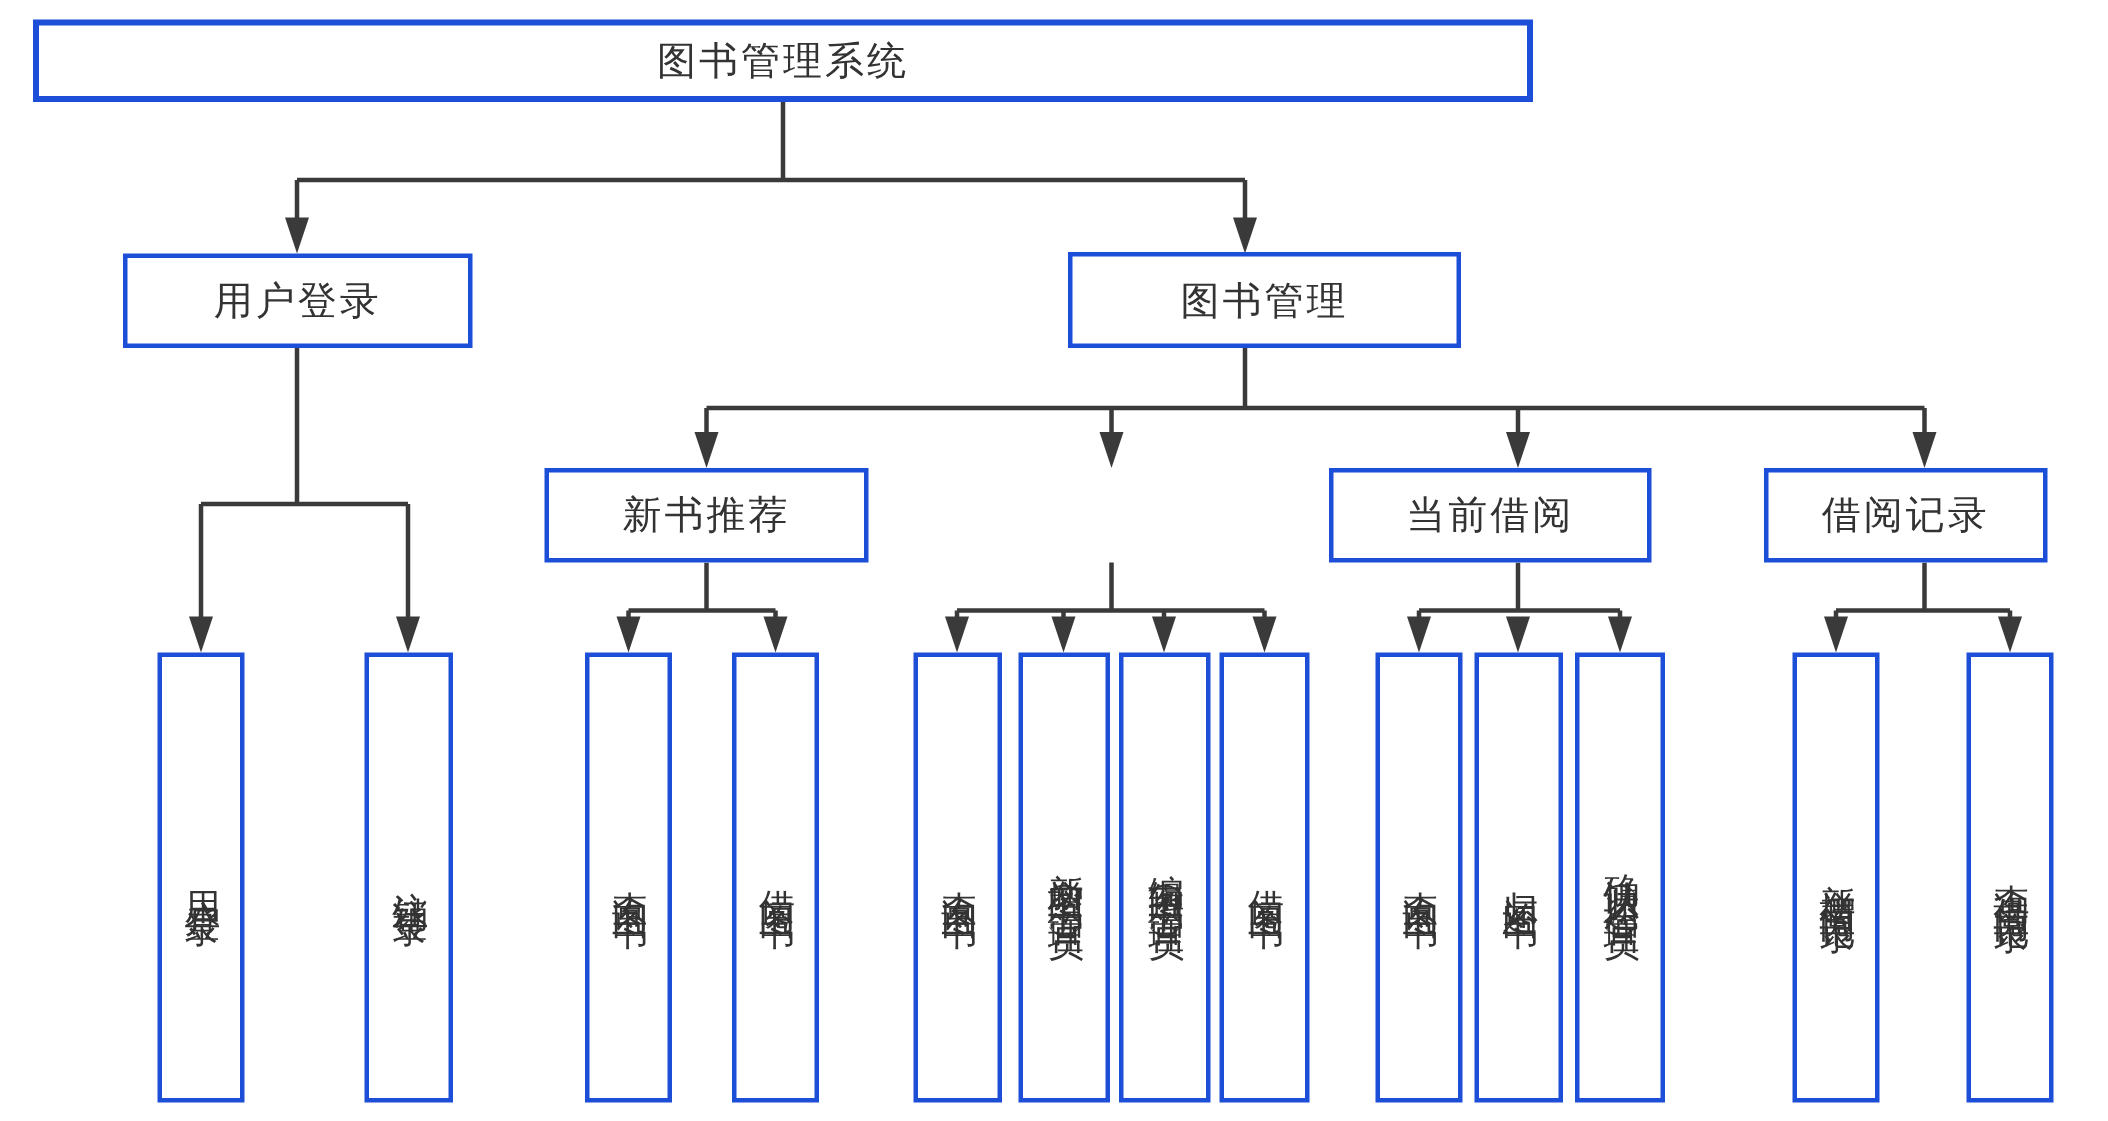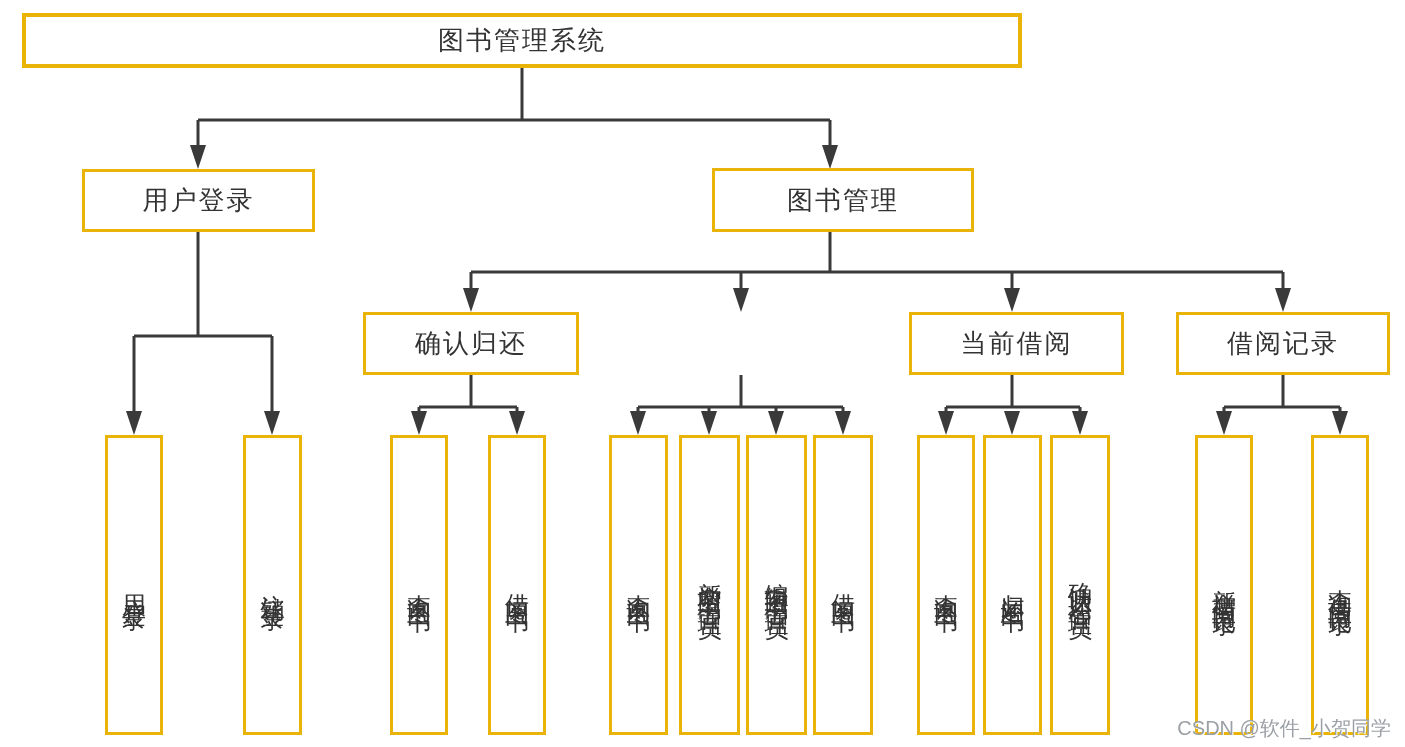--- a/index.html
+++ b/index.html
@@ -13,21 +13,21 @@
   }
   svg.connectors {
     position: absolute;
     left: 0; top: 0;
     width: 1405px; height: 747px;
     pointer-events: none;
   }
   .node {
     position: absolute;
     box-sizing: border-box;
-    border: 3px solid #eab308;
+    border: 3px solid #1d4ed8;
     background: #ffffff;
     display: flex;
     align-items: center;
     justify-content: center;
     color: #333333;
   }
   .node.root { border-width: 4px; }
   .h-label {
     font-size: 26px;
     letter-spacing: 2px;
@@ -117,26 +117,26 @@
   </div>
 
   <div class="node" style="left:82px; top:169px; width:233px; height:63px;">
     <span class="h-label">用户登录</span>
   </div>
   <div class="node" style="left:712px; top:168px; width:262px; height:64px;">
     <span class="h-label">图书管理</span>
   </div>
 
   <div class="node" style="left:363px; top:312px; width:216px; height:63px;">
-    <span class="h-label">确认归还</span>
+    <span class="h-label">新书推荐</span>
   </div>
-  <div class="node" style="left:909px; top:312px; width:215px; height:63px;">
+  <div class="node" style="left:886px; top:312px; width:215px; height:63px;">
     <span class="h-label">当前借阅</span>
   </div>
-  <div class="node" style="left:1176px; top:312px; width:214px; height:63px;">
+  <div class="node" style="left:1176px; top:312px; width:189px; height:63px;">
     <span class="h-label">借阅记录</span>
   </div>
 
   <div class="node v-node" style="left:105px; top:435px; width:58px; height:300px;">
     <span class="v-label">用户登录</span>
   </div>
   <div class="node v-node" style="left:243px; top:435px; width:59px; height:300px;">
     <span class="v-label">注销登录</span>
   </div>
 
@@ -170,15 +170,14 @@
     <span class="v-label">确认归还（管理员）</span>
   </div>
 
   <div class="node v-node" style="left:1195px; top:435px; width:58px; height:300px;">
     <span class="v-label">新增借阅记录</span>
   </div>
   <div class="node v-node" style="left:1311px; top:435px; width:58px; height:300px;">
     <span class="v-label">查询借阅记录</span>
   </div>
 
-  <div class="watermark">CSDN @软件_小贺同学</div>
 
 </div>
 
 </body></html>

